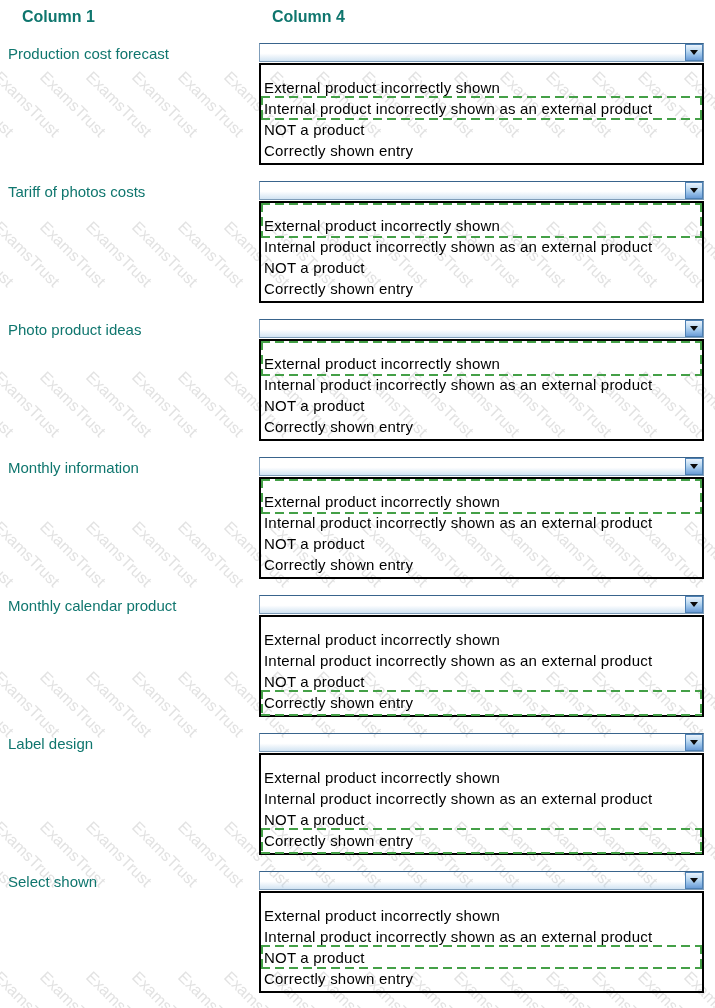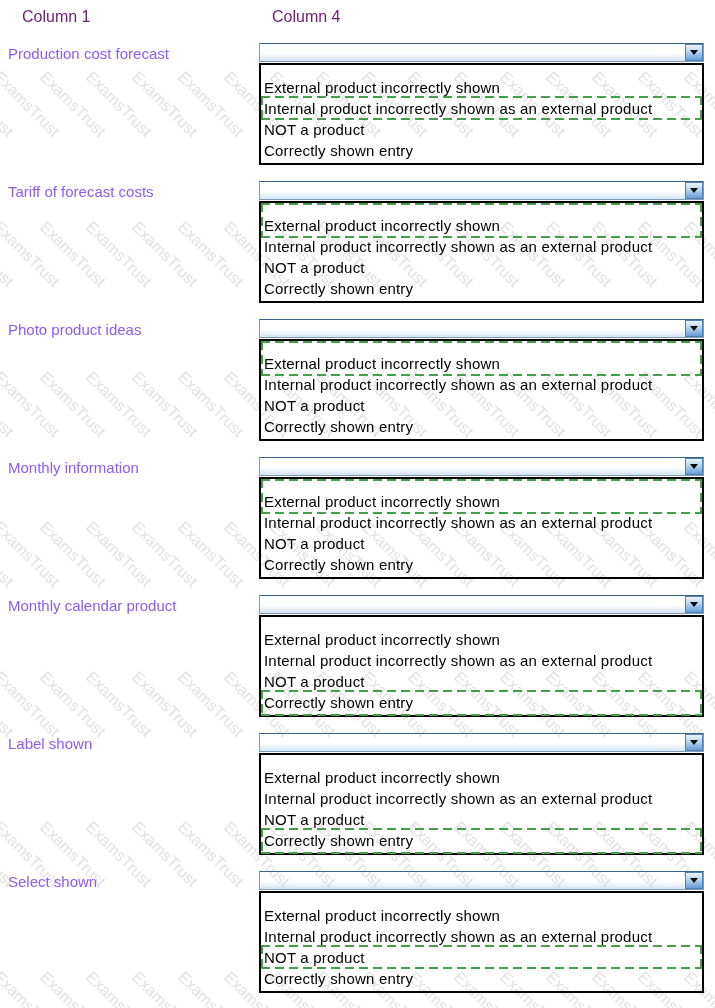--- a/index.html
+++ b/index.html
@@ -21,28 +21,28 @@
     white-space: nowrap;
     transform: rotate(45deg);
     transform-origin: 0 0;
     user-select: none;
   }
 
   .content { position: absolute; inset: 0; z-index: 1; }
 
   .col-header {
     position: absolute; top: 8px;
-    font-size: 16px; font-weight: 400; color: #701a75;
+    font-size: 16px; font-weight: 700; color: #0f766e;
   }
 
   .group { position: absolute; left: 0; width: 715px; height: 124px; }
 
   .row-label {
     position: absolute; left: 8px; top: 2px;
-    font-size: 15px; color: #8b5cf6; white-space: nowrap; text-align: center;
+    font-size: 15px; color: #0f766e; white-space: nowrap; text-align: center;
   }
 
   
   .combo {
     position: absolute; left: 259px; top: 0;
     width: 445px; height: 19px; box-sizing: border-box;
     border: 1px solid #7f9db9; border-top-color: #39648c;
     background: linear-gradient(rgba(255,255,255,0) 0%, rgba(255,255,255,0) 55%, rgba(173,205,232,0.55) 100%);
   }
   .combo-value {
@@ -234,21 +234,21 @@
     </div>
     <div class="listbox">
         <div class="option">External product incorrectly shown</div>
         <div class="option">Internal product incorrectly shown as an external product<span class="hl pos-mid"></span></div>
         <div class="option">NOT a product</div>
         <div class="option">Correctly shown entry</div>
       </div>
   </div>
 
   <div class="group" style="top:181px">
-    <div class="row-label">Tariff of forecast costs</div>
+    <div class="row-label">Tariff of photos costs</div>
     <div class="combo">
       <span class="combo-value"></span>
       <span class="combo-btn">
           <span class="arrow-down"></span>
         </span>
     </div>
     <div class="listbox">
         <div class="option">External product incorrectly shown<span class="hl pos-first"></span></div>
         <div class="option">Internal product incorrectly shown as an external product</div>
         <div class="option">NOT a product</div>
@@ -298,21 +298,21 @@
     </div>
     <div class="listbox">
         <div class="option">External product incorrectly shown</div>
         <div class="option">Internal product incorrectly shown as an external product</div>
         <div class="option">NOT a product</div>
         <div class="option">Correctly shown entry<span class="hl pos-last"></span></div>
       </div>
   </div>
 
   <div class="group" style="top:733px">
-    <div class="row-label">Label shown</div>
+    <div class="row-label">Label design</div>
     <div class="combo">
       <span class="combo-value"></span>
       <span class="combo-btn">
           <span class="arrow-down"></span>
         </span>
     </div>
     <div class="listbox">
         <div class="option">External product incorrectly shown</div>
         <div class="option">Internal product incorrectly shown as an external product</div>
         <div class="option">NOT a product</div>

